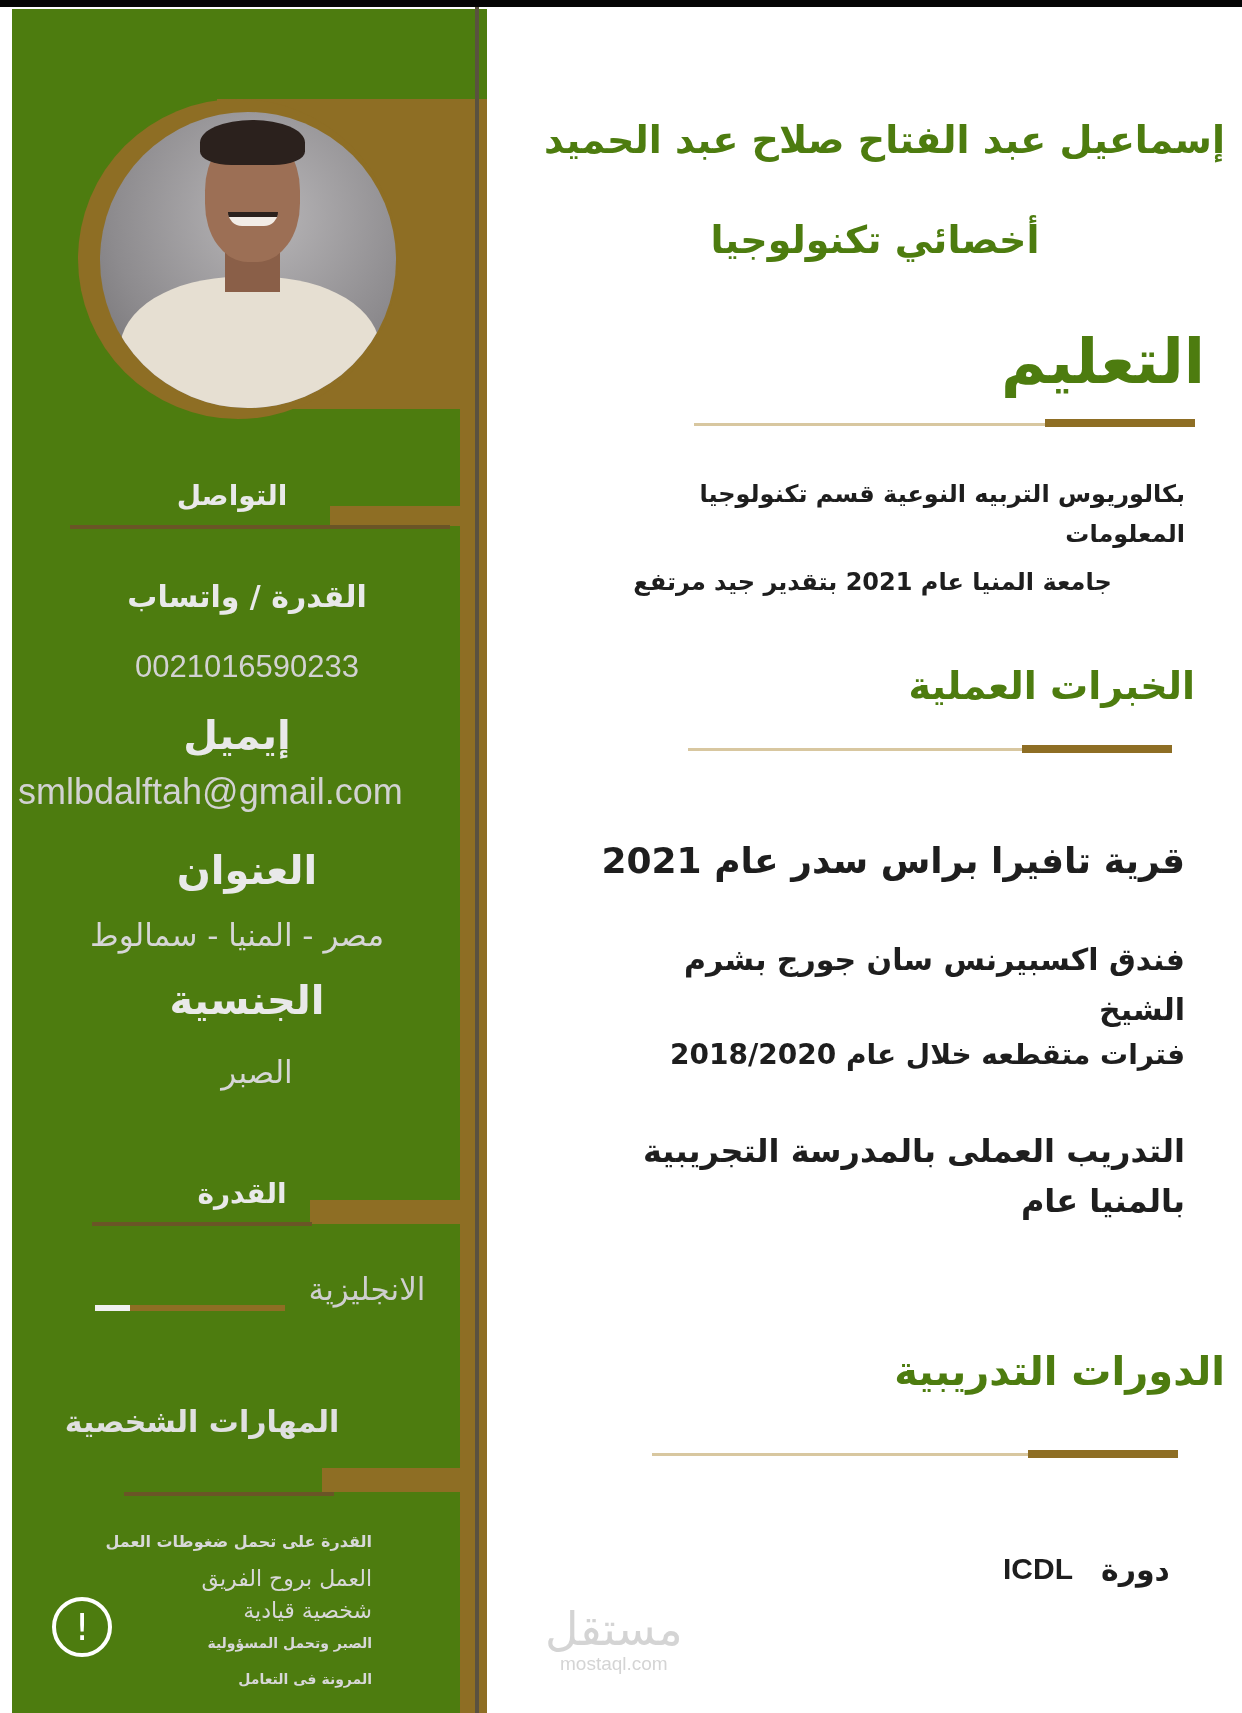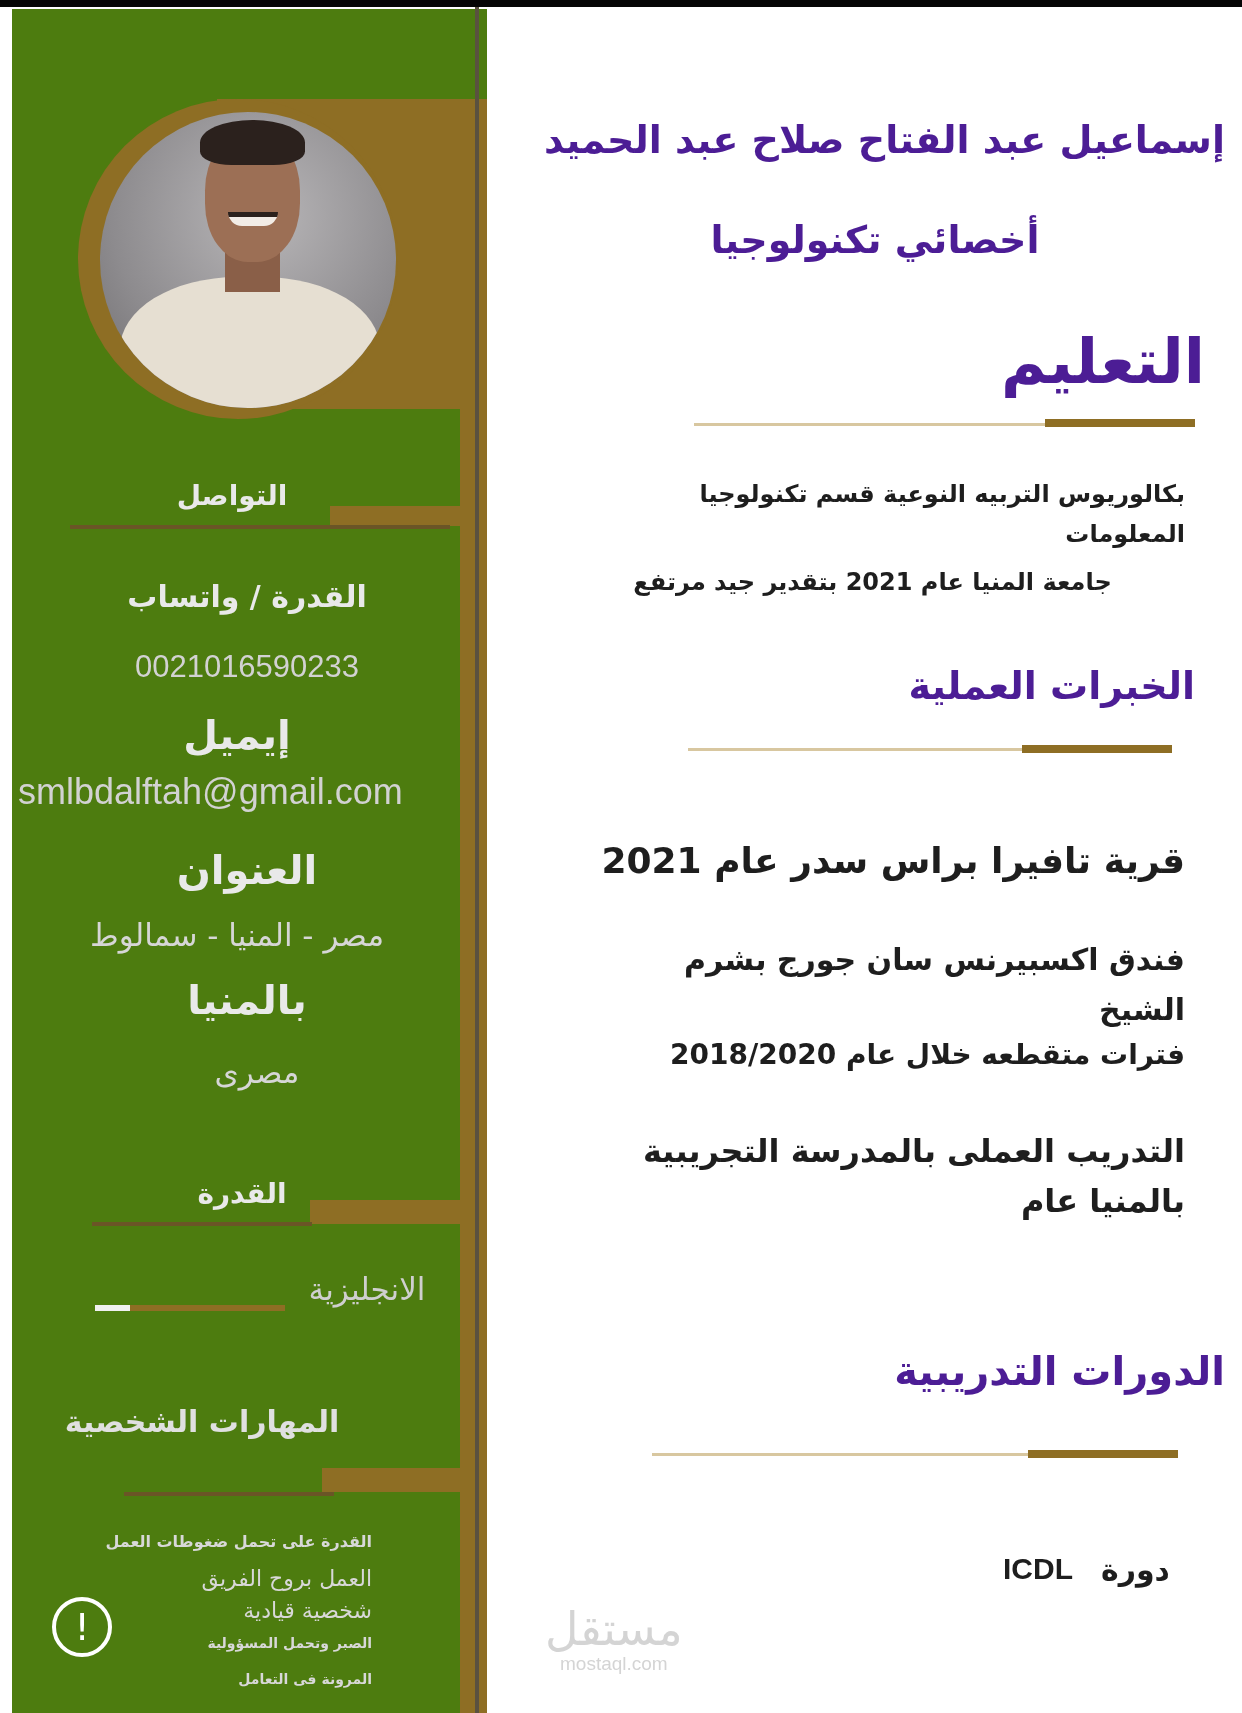--- a/index.html
+++ b/index.html
@@ -23,21 +23,21 @@
   .photo .neck { position: absolute; left: 125px; top: 140px; width: 55px; height: 40px; background: #8a5f48; }
   .photo .mouth { position: absolute; left: 128px; top: 100px; width: 50px; height: 14px; border-radius: 0 0 25px 25px; background: #f2ece6; border-top: 5px solid #2b211d; }
 
   .sb-heading { position: absolute; color: #e9e9e9; font-weight: bold; text-align: center; direction: rtl; }
   .sb-text { position: absolute; color: #d6d6d6; text-align: center; direction: rtl; }
   .rule-thin { position: absolute; height: 4px; background: #6a5526; }
   .rule-thick { position: absolute; height: 20px; background: #8e6e24; }
 
   
   .main-text { position: absolute; direction: rtl; text-align: right; }
-  .gold { color: #4c1d95; font-weight: bold; }
+  .gold { color: #4d7c0f; font-weight: bold; }
   .dark { color: #1e1e1e; font-weight: bold; }
   .line-thin { position: absolute; height: 3px; background: #d8c7a0; }
   .line-thick { position: absolute; height: 8px; background: #8e6e24; }
 
   .alert-icon { position: absolute; left: 52px; top: 1597px; width: 60px; height: 60px; border: 4px solid #ffffff; border-radius: 50%;
                 color: #ffffff; font-size: 38px; line-height: 52px; text-align: center; font-family: "DejaVu Sans", sans-serif; }
   .watermark { position: absolute; left: 545px; top: 1605px; color: #d4d4d4; text-align: center; }
   .watermark .wm-ar { font-size: 46px; font-weight: normal; line-height: 48px; direction: rtl; }
   .watermark .wm-en { font-size: 19px; line-height: 22px; font-family: "Liberation Sans", sans-serif; }
 </style>
@@ -65,22 +65,22 @@
 
   <div class="sb-heading" style="left:60px; top:570px; width:350px; font-size:30px;">القدرة / واتساب</div>
   <div class="sb-text" style="left:60px; top:640px; width:350px; font-size:31px; font-family:Liberation Sans, sans-serif; color:#d2d2d2;">0021016590233</div>
 
   <div class="sb-heading" style="left:100px; top:703px; width:250px; font-size:40px;">إيميل</div>
   <div class="sb-text" style="left:6px; top:762px; width:460px; font-size:36px; direction:ltr; text-align:left; font-family:'Liberation Sans', sans-serif; color:#d2d2d2;">smlbdalftah@gmail.com</div>
 
   <div class="sb-heading" style="left:110px; top:838px; width:250px; font-size:40px;">العنوان</div>
   <div class="sb-text" style="left:40px; top:908px; width:370px; font-size:31px;">مصر - المنيا - سمالوط</div>
 
-  <div class="sb-heading" style="left:110px; top:968px; width:250px; font-size:40px;">بالمنيا</div>
-  <div class="sb-text" style="left:130px; top:1045px; width:230px; font-size:31px;">مصرى</div>
+  <div class="sb-heading" style="left:110px; top:968px; width:250px; font-size:40px;">الجنسية</div>
+  <div class="sb-text" style="left:130px; top:1045px; width:230px; font-size:31px;">الصبر</div>
 
   <div class="sb-heading" style="left:150px; top:1168px; width:160px; font-size:28px;">القدرة</div>
   <div class="rule-thick" style="left:298px; top:1191px; width:150px; height:24px;"></div>
   <div class="rule-thin" style="left:80px; top:1213px; width:220px;"></div>
 
   <div class="sb-text" style="left:270px; top:1262px; width:170px; font-size:31px; color:#cfcfcf;">الانجليزية</div>
   <div style="position:absolute; left:83px; top:1296px; width:190px; height:6px; background:#8e6e24;">
     <div style="position:absolute; left:0; top:0; width:35px; height:6px; background:#f0f0f0;"></div>
   </div>
 

